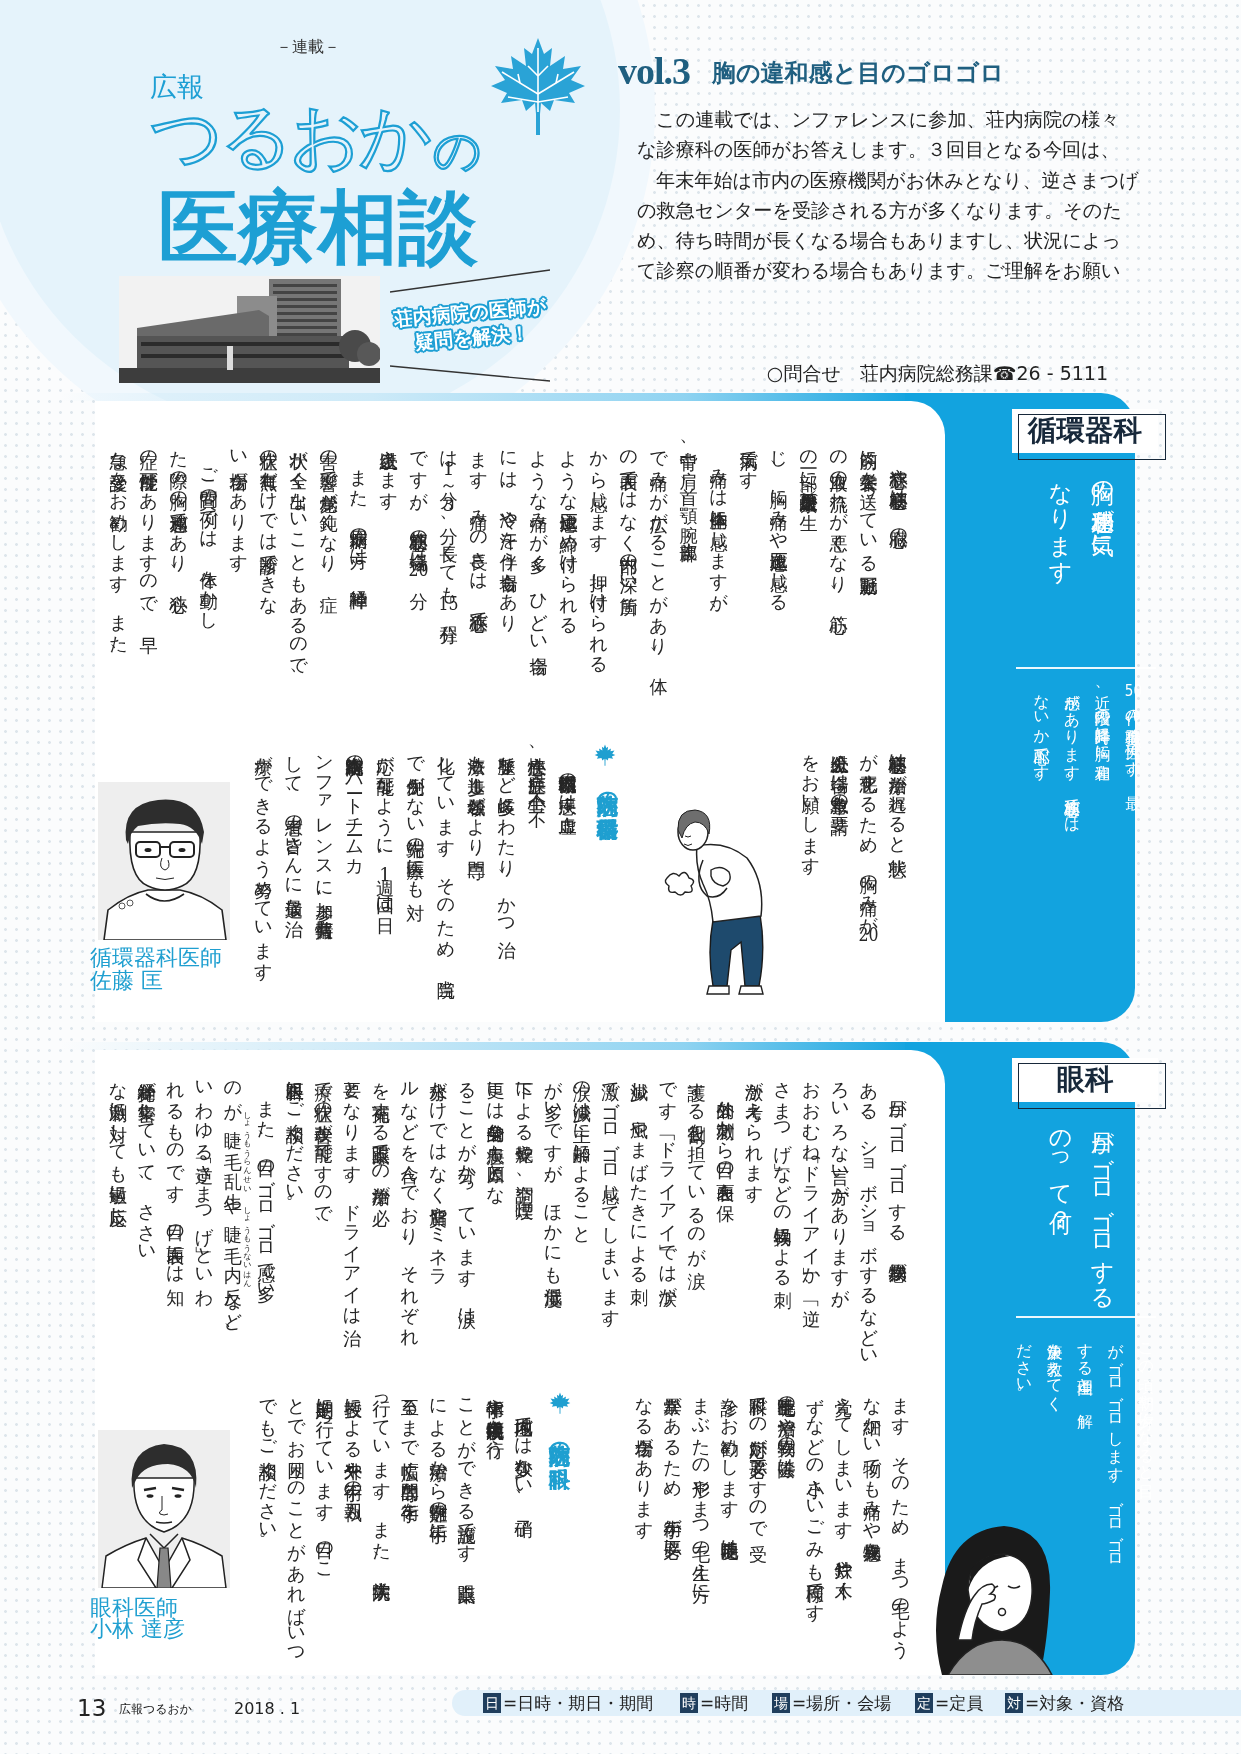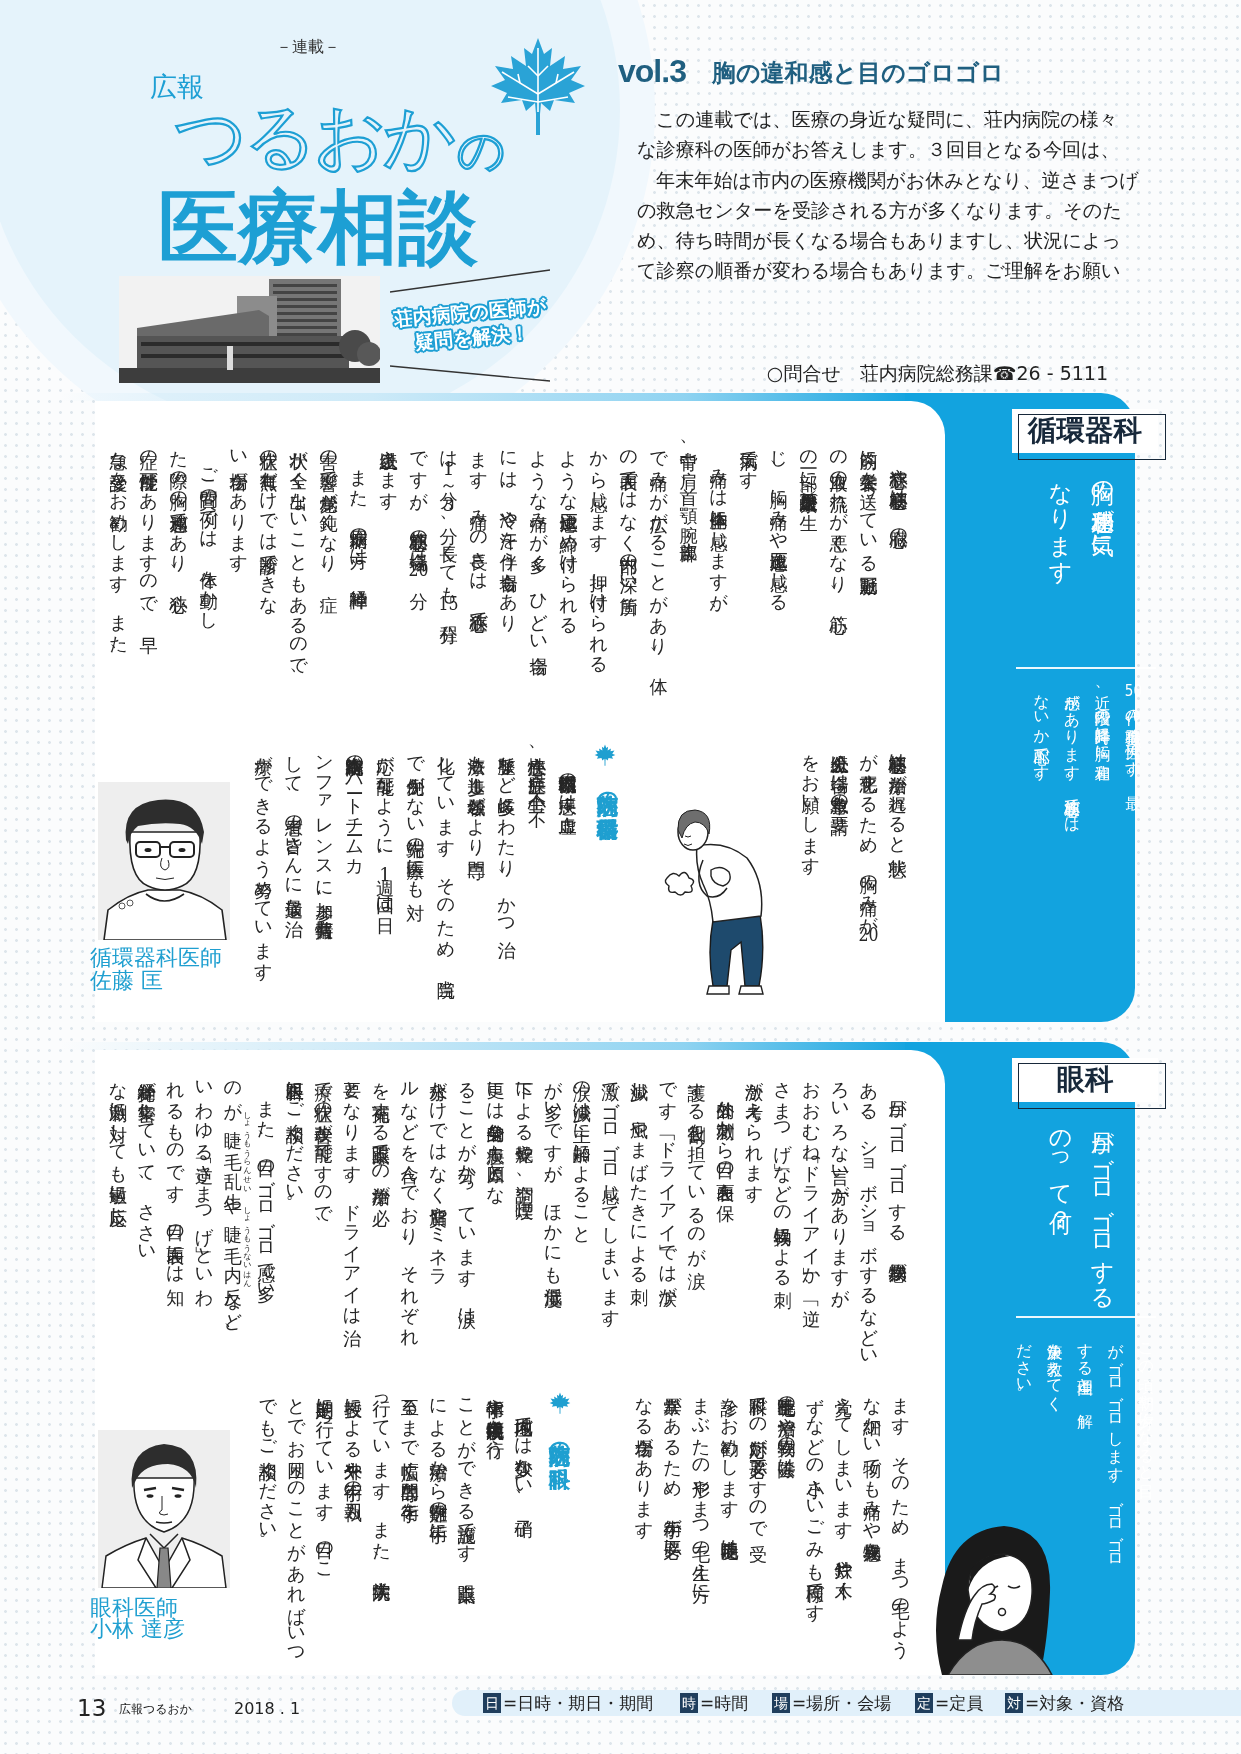--- a/index.html
+++ b/index.html
@@ -18,32 +18,32 @@
   .ln{display:block;white-space:nowrap;}
   .tcy{text-combine-upright:all;}
   rt{font-size:8px;font-family:"DejaVu Sans",sans-serif;}
 
   
   .hdr-ring{position:absolute;left:-55px;top:-245px;width:710px;height:710px;border-radius:50%;background:#f1f8fd;}
   .hdr-circle{position:absolute;left:-20px;top:-210px;width:640px;height:640px;border-radius:50%;background:#e5f3fb;}
   .series{position:absolute;left:276px;top:38px;font-size:16px;color:#333;font-family:"DejaVu Sans",sans-serif;line-height:18px;}
   .kouhou{position:absolute;left:150px;top:72px;font-size:27px;line-height:30px;color:var(--title_blue);font-family:"DejaVu Sans",sans-serif;}
   .title-outline{position:absolute;left:150px;top:96px;font-size:72px;line-height:80px;white-space:nowrap;
-    font-family:"DejaVu Sans",sans-serif;color:transparent;-webkit-text-stroke:2.2px var(--title_blue);letter-spacing:-4px;margin-left:24px;}
+    font-family:"DejaVu Sans",sans-serif;color:transparent;-webkit-text-stroke:2.2px var(--title_blue);letter-spacing:-4px;}
   .title-outline .particle{font-size:48px;position:relative;top:6px;margin-left:4px;}
   .title-main{position:absolute;left:158px;top:186px;font-size:80px;line-height:84px;font-weight:bold;white-space:nowrap;
     color:var(--title_blue);font-family:"DejaVu Sans",sans-serif;text-align:center;}
   .hdr-leaf{position:absolute;left:487px;top:36px;width:102px;height:100px;}
   .building{position:absolute;left:119px;top:276px;width:261px;height:107px;}
   .tag-lines{position:absolute;left:380px;top:258px;width:180px;height:135px;}
   .tagline{position:absolute;left:392px;top:300px;width:158px;text-align:center;transform:rotate(-5deg);
     font-family:"DejaVu Sans",sans-serif;font-weight:bold;font-size:19px;line-height:25px;color:#fff;
     text-shadow:2px 0 0 var(--title_blue),-2px 0 0 var(--title_blue),0 2px 0 var(--title_blue),0 -2px 0 var(--title_blue),
       1.5px 1.5px 0 var(--title_blue),-1.5px -1.5px 0 var(--title_blue),1.5px -1.5px 0 var(--title_blue),-1.5px 1.5px 0 var(--title_blue);}
-  .vol{position:absolute;left:618px;top:55px;font-family:Liberation Sans, sans-serif;font-weight:bold;font-size:32px;line-height:32px;letter-spacing:-1px;color:var(--heading_teal);}
+  .vol{position:absolute;left:618px;top:55px;font-family:Liberation Serif, serif;font-weight:bold;font-size:38px;line-height:32px;letter-spacing:-1px;color:var(--heading_teal);}
   .headline{position:absolute;left:712px;top:60px;font-family:"DejaVu Sans",sans-serif;font-weight:bold;font-size:24px;line-height:26px;color:var(--heading_teal);white-space:nowrap;}
   .intro{position:absolute;left:637px;top:105px;font-size:19.1px;line-height:30.3px;color:#222;}
   .contact{position:absolute;right:133px;top:362px;font-family:"DejaVu Sans",sans-serif;font-size:19px;line-height:22px;color:#222;white-space:nowrap;}
 
   
   .band{position:absolute;left:60px;width:1040px;height:8px;
     background:linear-gradient(90deg,rgba(18,163,223,0) 0%,#cdeaf8 30%,#8fd3f1 60%,var(--accent_blue) 82%);}
   .sidebar-bg{position:absolute;left:905px;width:230px;background:var(--accent_blue);border-radius:0 34px 34px 0;}
   .panel{position:absolute;left:95px;width:850px;background:#fff;border-radius:0 34px 0 0;}
   .sb{position:absolute;left:945px;width:190px;margin-left:46px;}
@@ -127,21 +127,21 @@
     <path d="M10 108 L170 123" stroke="#333" stroke-width="1.3"></path>
   </svg>
   <div class="tagline">
       <span class="ln">荘内病院の医師が</span>
       <span class="ln">疑問を解決！</span>
     </div>
 
   <div class="vol">vol.3</div>
   <div class="headline">胸の違和感と目のゴロゴロ</div>
   <div class="intro">
-      <span class="ln">　この連載では、医療の身近な疑問に、荘内病院の様々</span>
+      <span class="ln">　この連載では、ンファレンスに参加、荘内病院の様々</span>
       <span class="ln">な診療科の医師がお答えします。３回目となる今回は、</span>
       <span class="ln">　年末年始は市内の医療機関がお休みとなり、逆さまつげ</span>
       <span class="ln">の救急センターを受診される方が多くなります。そのた</span>
       <span class="ln">め、待ち時間が長くなる場合もありますし、状況によっ</span>
       <span class="ln">て診察の順番が変わる場合もあります。ご理解をお願い</span>
     </div>
   <div class="contact">○問合せ　荘内病院総務課☎26 - 5111</div>
 
   <section>
     <div class="band" style="top:393px"></div>

